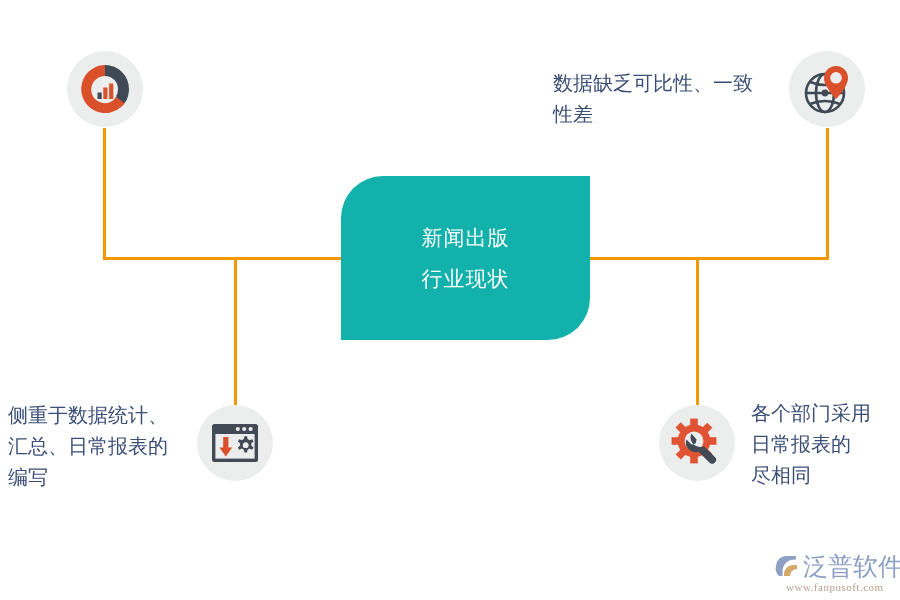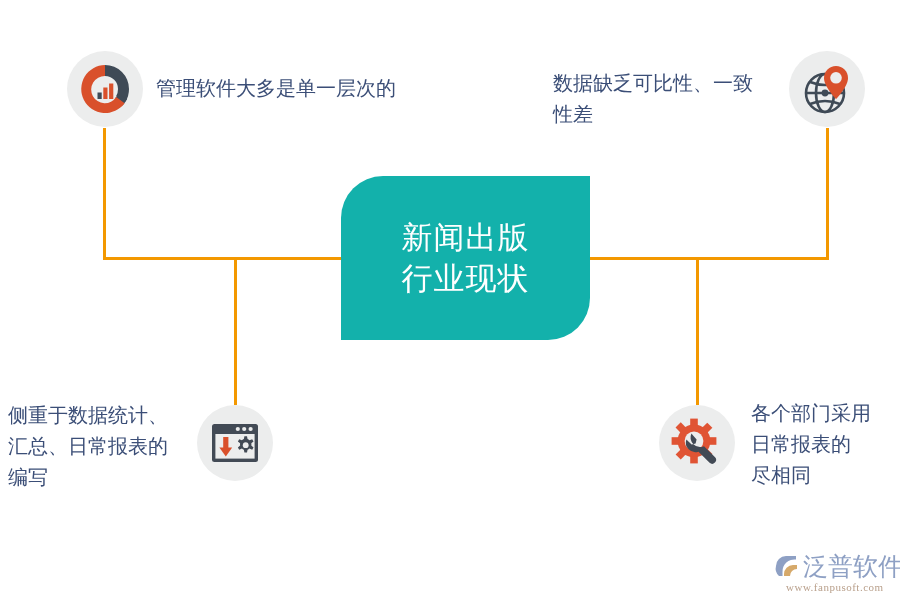--- a/index.html
+++ b/index.html
@@ -48,21 +48,21 @@
     height: 164px;
     background: #13B1AB;
     border-radius: 42px 0 42px 0;
     display: flex;
     flex-direction: column;
     align-items: center;
     justify-content: center;
   }
   .center-line {
     color: #ffffff;
-    font-size: 31px;
+    font-size: 21px;
     line-height: 41px;
     letter-spacing: 1px;
     white-space: nowrap;
   }
 
   
   .label {
     position: absolute;
     color: #3B4E77;
     font-size: 20px;
@@ -128,23 +128,20 @@
       <path d="M50.2 37.8 A24 24 0 0 1 45.6 44.4 L38.4 36.8
                A13.6 13.6 0 0 0 41.0 33.3 Z" fill="#3F4A56"></path>
 
       <path d="M28 4 A24 24 0 1 0 47.6 42.2 L39.2 36.0
                A13.6 13.6 0 1 1 28 15 Z" fill="#D9502B"></path>
 
       <rect x="20.5" y="31.5" width="4.2" height="6.5" fill="#3F4A56"></rect>
       <rect x="26.3" y="26.5" width="4.2" height="11.5" fill="#D9502B"></rect>
       <rect x="32.1" y="22.5" width="4.2" height="15.5" fill="#D9502B"></rect>
     </svg>
-  </div>
-  <div class="label label-tl">
-    <div>管理软件大多是单一层次的</div>
   </div>
 
   <div class="icon-circle" style="left:789px; top:51px;">
     <svg width="58" height="58" viewBox="0 0 58 58" aria-hidden="true">
       <g fill="none" stroke="#3F4A56" stroke-width="2.6">
         <circle cx="27" cy="33" r="19"></circle>
         <ellipse cx="27" cy="33" rx="9" ry="19"></ellipse>
         <line x1="8" y1="33" x2="46" y2="33"></line>
         <path d="M12 22 Q27 28 42 22"></path>
         <path d="M12 44 Q27 38 42 44"></path>

